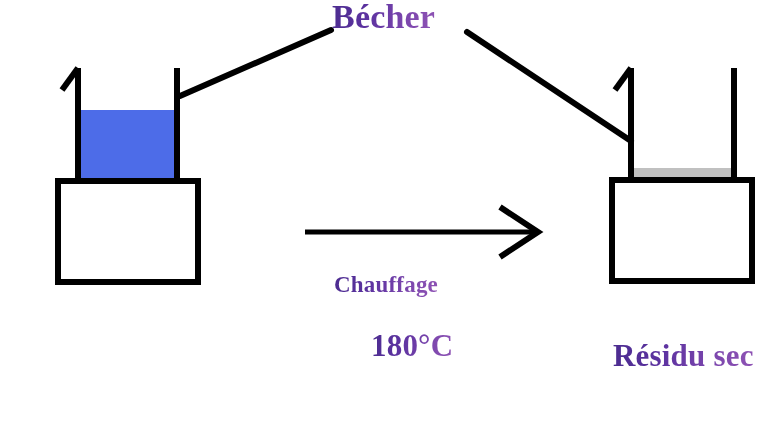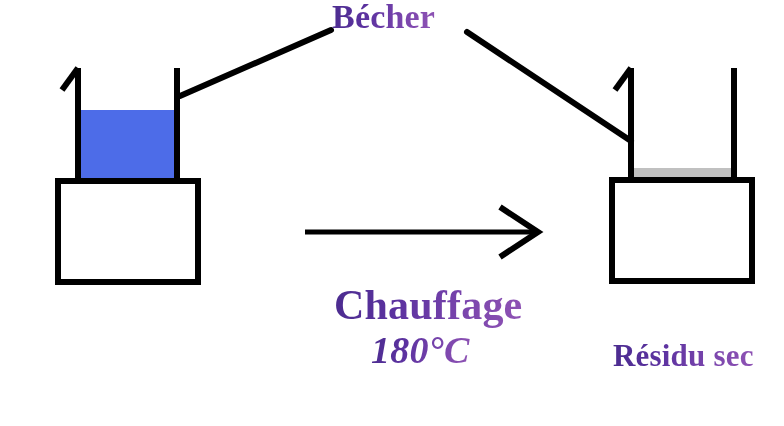--- a/index.html
+++ b/index.html
@@ -54,28 +54,27 @@
     font-size: 31px;
   }
   #label-residu {
     left: 597px;
     top: 338px;
     font-size: 31px;
     margin-left: 16px;
   }
   #label-chauffage {
     left: 334px;
-    top: 281px;
-    font-size: 42px;
+    top: 272px;
+    font-size: 23px;
   }
   #label-temperature {
     left: 371px;
     top: 328px;
-    font-size: 38px;
-    font-style: italic;
+    font-size: 31px;
   }
 </style>
 </head>
 <body>
 
 <div id="diagram-root">
 
   <svg id="diagram-svg" viewBox="0 0 784 426" aria-hidden="true">
 
     <g>

